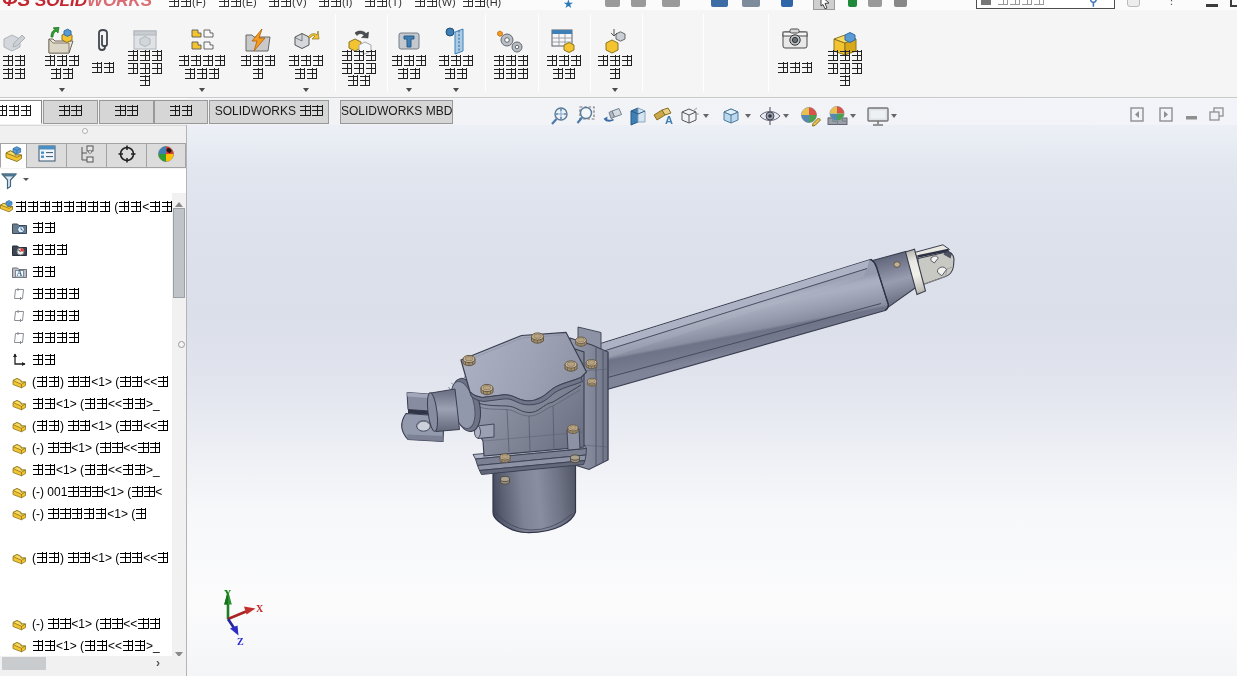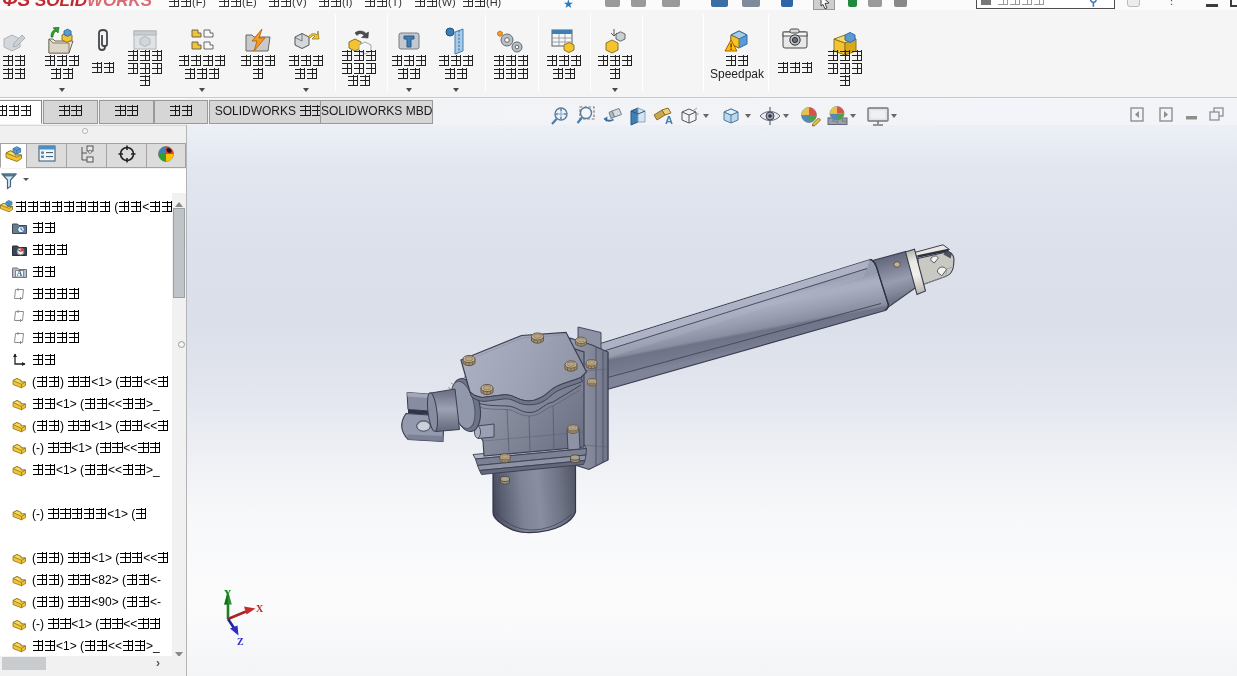--- a/index.html
+++ b/index.html
@@ -194,31 +194,20 @@
     </div>
     <div class="rb" style="left:593px;width:44px">
       <span class="ric"><svg width="26" height="30" viewBox="0 0 26 30">
           <path d="M4 16 l6 -3 6 3 0 7 -6 3 -6 -3z" fill="#f4c430" stroke="#8a7420"></path>
           <path d="M14 7 l4.5 -2.2 4.5 2.2 0 5 -4.5 2.2 -4.5 -2.2z" fill="#c9cfd4" stroke="#666"></path>
           <path d="M12 2 L12 9 M9 6 L12 9 L15 6" stroke="#555" fill="none"></path>
         </svg></span>
       <div class="rtx"><i class="h"></i><i class="h"></i><i class="h"></i><br><i class="h"></i></div>
       <div class="drop"></div>
     </div>
-    <div class="rb" style="left:706px;width:62px">
-      <span class="ric"><svg width="28" height="30" viewBox="0 0 28 30">
-          <path d="M8 8 l8 -4 8 4 0 9 -8 4 -8 -4z" fill="#5b9bd5" stroke="#2e6da4"></path>
-          <path d="M8 8 l8 -4 8 4 -8 4z" fill="#a8cce8" stroke="#2e6da4"></path>
-          <path d="M8 8 l0 9 8 4 0 -9z" fill="#f4c430" stroke="#8a7420"></path>
-          <path d="M2 24 L8 13 L14 24 Z" fill="#ffc000" stroke="#b05f00"></path>
-          <rect x="7.4" y="16.5" width="1.4" height="4" fill="#5a3c00"></rect>
-          <rect x="7.4" y="21.5" width="1.4" height="1.4" fill="#5a3c00"></rect>
-        </svg></span>
-      <div class="rtx"><i class="h"></i><i class="h"></i><br><span style="font-size:12px">Speedpak</span></div>
-    </div>
     <div class="rb" style="left:773px;width:44px">
       <span class="ric"><svg width="28" height="24" viewBox="0 0 28 24">
           <rect x="2" y="5" width="24" height="16" rx="2" fill="#e8e8e8" stroke="#4a4a4a"></rect>
           <rect x="2" y="5" width="24" height="4" fill="#f5f5f5" stroke="#4a4a4a"></rect>
           <rect x="9" y="2" width="9" height="4" rx="1.5" fill="#d8d8d8" stroke="#4a4a4a"></rect>
           <circle cx="14" cy="13" r="5.2" fill="#b9bfc5" stroke="#333"></circle>
           <circle cx="14" cy="13" r="2.6" fill="#6a7078" stroke="#333"></circle>
         </svg></span>
       <div class="rtx rtx1"><i class="h"></i><i class="h"></i><i class="h"></i></div>
     </div>
@@ -232,21 +221,21 @@
       <div class="rtx rtx3"><i class="h"></i><i class="h"></i><i class="h"></i><br><i class="h"></i><i class="h"></i><i class="h"></i><br><i class="h"></i></div>
     </div>
   </div>
 <div class="abs" id="tabstripbg"></div>
 <div class="abs" id="tabstrip">
     <div class="tab act" style="left:-14px;width:56px"><i class="h"></i><i class="h"></i><i class="h"></i></div>
     <div class="tab" style="left:43px;width:55px"><i class="h"></i><i class="h"></i></div>
     <div class="tab" style="left:99px;width:55px"><i class="h"></i><i class="h"></i></div>
     <div class="tab" style="left:154px;width:54px"><i class="h"></i><i class="h"></i></div>
     <div class="tab" style="left:209px;width:120px">SOLIDWORKS <i class="h"></i><i class="h"></i></div>
-    <div class="tab" style="left:320px;width:113px">SOLIDWORKS MBD</div>
+    <div class="tab" style="left:340px;width:113px">SOLIDWORKS MBD</div>
   </div>
 <div class="abs" id="viewport"></div>
 <svg class="abs" style="left:187px;top:98px;z-index:2" width="1050" height="578" viewBox="187 98 1050 578">
     <defs>
 <linearGradient id="tubeg" gradientUnits="userSpaceOnUse" x1="730" y1="301" x2="740" y2="353">
  <stop offset="0" stop-color="#959baf"></stop>
         <stop offset="0.12" stop-color="#a8adc0"></stop>
  <stop offset="0.2" stop-color="#aab0c1"></stop>
         <stop offset="0.45" stop-color="#989db0"></stop>
  <stop offset="0.62" stop-color="#898ea0"></stop>
@@ -572,51 +561,43 @@
         <span class="tt">(-) <i class="h"></i><i class="h"></i>&lt;1&gt; (<i class="h"></i><i class="h"></i>&lt;&lt;<i class="h"></i><i class="h"></i></span>
       </div>
       <div class="trow" style="top:267px">
         <span class="ti"><svg width="15" height="14" viewBox="0 0 15 14">
             <path d="M1 5.5 L5 3.5 L9 5.5 L9 7 L13.5 7 L13.5 10.5 L9.5 12.8 L1 9.5 Z" fill="#f4c430" stroke="#8a7420" stroke-width="0.8"></path>
             <path d="M1 5.5 L5 3.5 L9 5.5 L9 7 L13.5 7 L9.5 9.3 Z" fill="#fadb5e" stroke="#8a7420" stroke-width="0.8"></path>
             <path d="M9.5 9.3 L9.5 12.8" stroke="#8a7420" stroke-width="0.8"></path>
           </svg></span>
         <span class="tt"><i class="h"></i><i class="h"></i>&lt;1&gt; (<i class="h"></i><i class="h"></i>&lt;&lt;<i class="h"></i><i class="h"></i>&gt;_</span>
       </div>
+      <div class="trow" style="top:289px">
+        <span class="ti"><svg width="15" height="14" viewBox="0 0 15 14">
+            <path d="M1 5.5 L5 3.5 L9 5.5 L9 7 L13.5 7 L13.5 10.5 L9.5 12.8 L1 9.5 Z" fill="#f4c430" stroke="#8a7420" stroke-width="0.8"></path>
+            <path d="M1 5.5 L5 3.5 L9 5.5 L9 7 L13.5 7 L9.5 9.3 Z" fill="#fadb5e" stroke="#8a7420" stroke-width="0.8"></path>
+            <path d="M9.5 9.3 L9.5 12.8" stroke="#8a7420" stroke-width="0.8"></path>
+          </svg></span>
+        <span class="tt">(-) 001<i class="h"></i><i class="h"></i><i class="h"></i>&lt;1&gt; (<i class="h"></i><i class="h"></i>&lt;</span>
+      </div>
       <div class="trow" style="top:311px">
         <span class="ti"><svg width="15" height="14" viewBox="0 0 15 14">
             <path d="M1 5.5 L5 3.5 L9 5.5 L9 7 L13.5 7 L13.5 10.5 L9.5 12.8 L1 9.5 Z" fill="#f4c430" stroke="#8a7420" stroke-width="0.8"></path>
             <path d="M1 5.5 L5 3.5 L9 5.5 L9 7 L13.5 7 L9.5 9.3 Z" fill="#fadb5e" stroke="#8a7420" stroke-width="0.8"></path>
             <path d="M9.5 9.3 L9.5 12.8" stroke="#8a7420" stroke-width="0.8"></path>
           </svg></span>
         <span class="tt">(-) <i class="h"></i><i class="h"></i><i class="h"></i><i class="h"></i><i class="h"></i>&lt;1&gt; (<i class="h"></i></span>
       </div>
       <div class="trow" style="top:355px">
         <span class="ti"><svg width="15" height="14" viewBox="0 0 15 14">
             <path d="M1 5.5 L5 3.5 L9 5.5 L9 7 L13.5 7 L13.5 10.5 L9.5 12.8 L1 9.5 Z" fill="#f4c430" stroke="#8a7420" stroke-width="0.8"></path>
             <path d="M1 5.5 L5 3.5 L9 5.5 L9 7 L13.5 7 L9.5 9.3 Z" fill="#fadb5e" stroke="#8a7420" stroke-width="0.8"></path>
             <path d="M9.5 9.3 L9.5 12.8" stroke="#8a7420" stroke-width="0.8"></path>
           </svg></span>
         <span class="tt">(<i class="h"></i><i class="h"></i>) <i class="h"></i><i class="h"></i>&lt;1&gt; (<i class="h"></i><i class="h"></i>&lt;&lt;<i class="h"></i></span>
-      </div>
-      <div class="trow" style="top:377px">
-        <span class="ti"><svg width="15" height="14" viewBox="0 0 15 14">
-            <path d="M1 5.5 L5 3.5 L9 5.5 L9 7 L13.5 7 L13.5 10.5 L9.5 12.8 L1 9.5 Z" fill="#f4c430" stroke="#8a7420" stroke-width="0.8"></path>
-            <path d="M1 5.5 L5 3.5 L9 5.5 L9 7 L13.5 7 L9.5 9.3 Z" fill="#fadb5e" stroke="#8a7420" stroke-width="0.8"></path>
-            <path d="M9.5 9.3 L9.5 12.8" stroke="#8a7420" stroke-width="0.8"></path>
-          </svg></span>
-        <span class="tt">(<i class="h"></i><i class="h"></i>) <i class="h"></i><i class="h"></i>&lt;82&gt; (<i class="h"></i><i class="h"></i>&lt;-</span>
-      </div>
-      <div class="trow" style="top:399px">
-        <span class="ti"><svg width="15" height="14" viewBox="0 0 15 14">
-            <path d="M1 5.5 L5 3.5 L9 5.5 L9 7 L13.5 7 L13.5 10.5 L9.5 12.8 L1 9.5 Z" fill="#f4c430" stroke="#8a7420" stroke-width="0.8"></path>
-            <path d="M1 5.5 L5 3.5 L9 5.5 L9 7 L13.5 7 L9.5 9.3 Z" fill="#fadb5e" stroke="#8a7420" stroke-width="0.8"></path>
-            <path d="M9.5 9.3 L9.5 12.8" stroke="#8a7420" stroke-width="0.8"></path>
-          </svg></span>
-        <span class="tt">(<i class="h"></i><i class="h"></i>) <i class="h"></i><i class="h"></i>&lt;90&gt; (<i class="h"></i><i class="h"></i>&lt;-</span>
       </div>
       <div class="trow" style="top:421px">
         <span class="ti"><svg width="15" height="14" viewBox="0 0 15 14">
             <path d="M1 5.5 L5 3.5 L9 5.5 L9 7 L13.5 7 L13.5 10.5 L9.5 12.8 L1 9.5 Z" fill="#f4c430" stroke="#8a7420" stroke-width="0.8"></path>
             <path d="M1 5.5 L5 3.5 L9 5.5 L9 7 L13.5 7 L9.5 9.3 Z" fill="#fadb5e" stroke="#8a7420" stroke-width="0.8"></path>
             <path d="M9.5 9.3 L9.5 12.8" stroke="#8a7420" stroke-width="0.8"></path>
           </svg></span>
         <span class="tt">(-) <i class="h"></i><i class="h"></i>&lt;1&gt; (<i class="h"></i><i class="h"></i>&lt;&lt;<i class="h"></i><i class="h"></i></span>
       </div>
       <div class="trow" style="top:443px">

